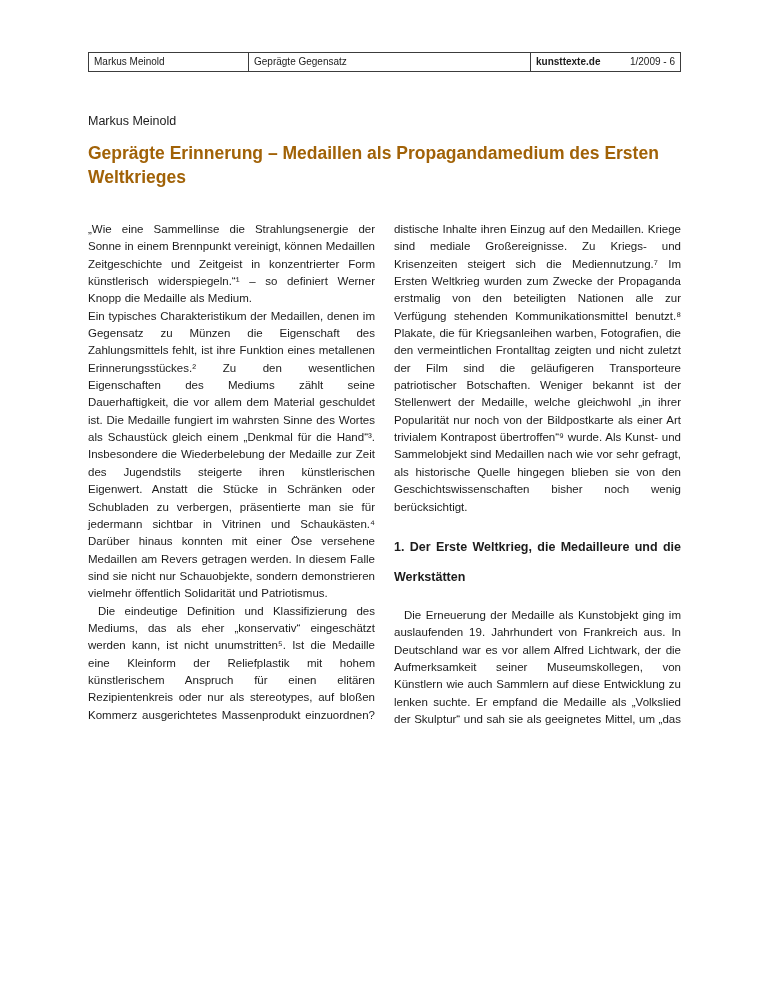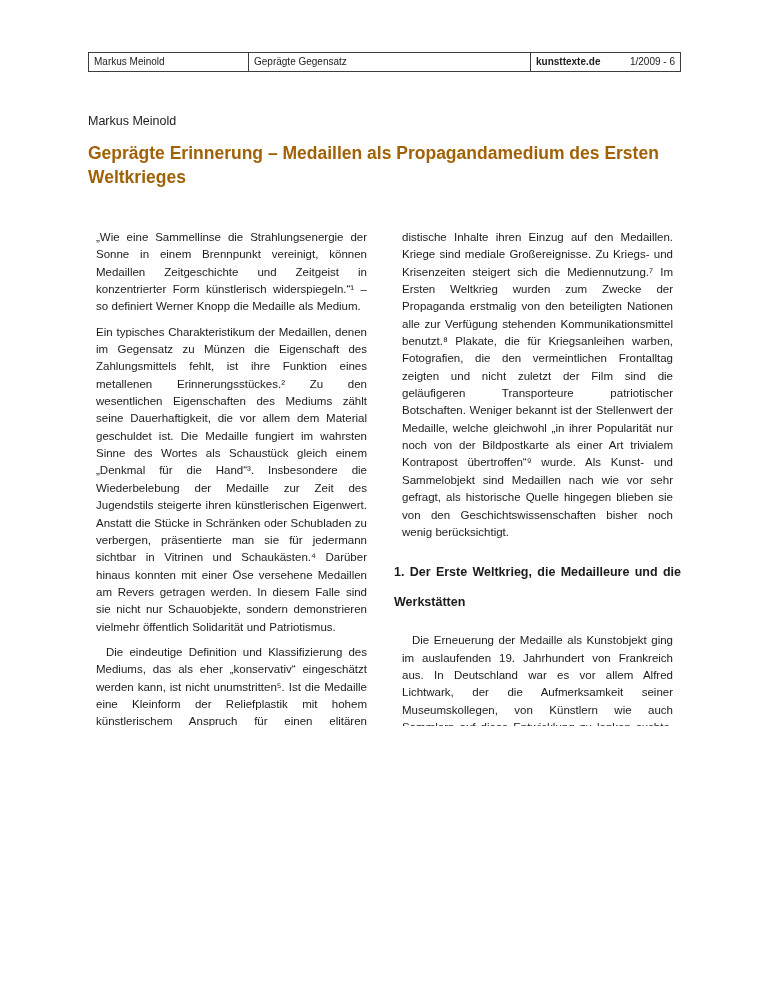--- a/index.html
+++ b/index.html
@@ -67,21 +67,21 @@
   }
   .col {
     width: 287px;
     font-size: 11.5px;
     line-height: 17.35px;
     text-align: justify;
     hyphens: auto;
     -webkit-hyphens: auto;
     word-spacing: 0.02em;
   }
-  .col p { margin: 8px; }
+  .col p { margin: 0; }
   .col p.indent { text-indent: 10px; }
   .col p.heading {
     font-weight: bold;
     font-size: 12.5px;
     line-height: 30px;
     margin: 16px 0 15px 0;
   }
 </style>
 </head>
 <body>

